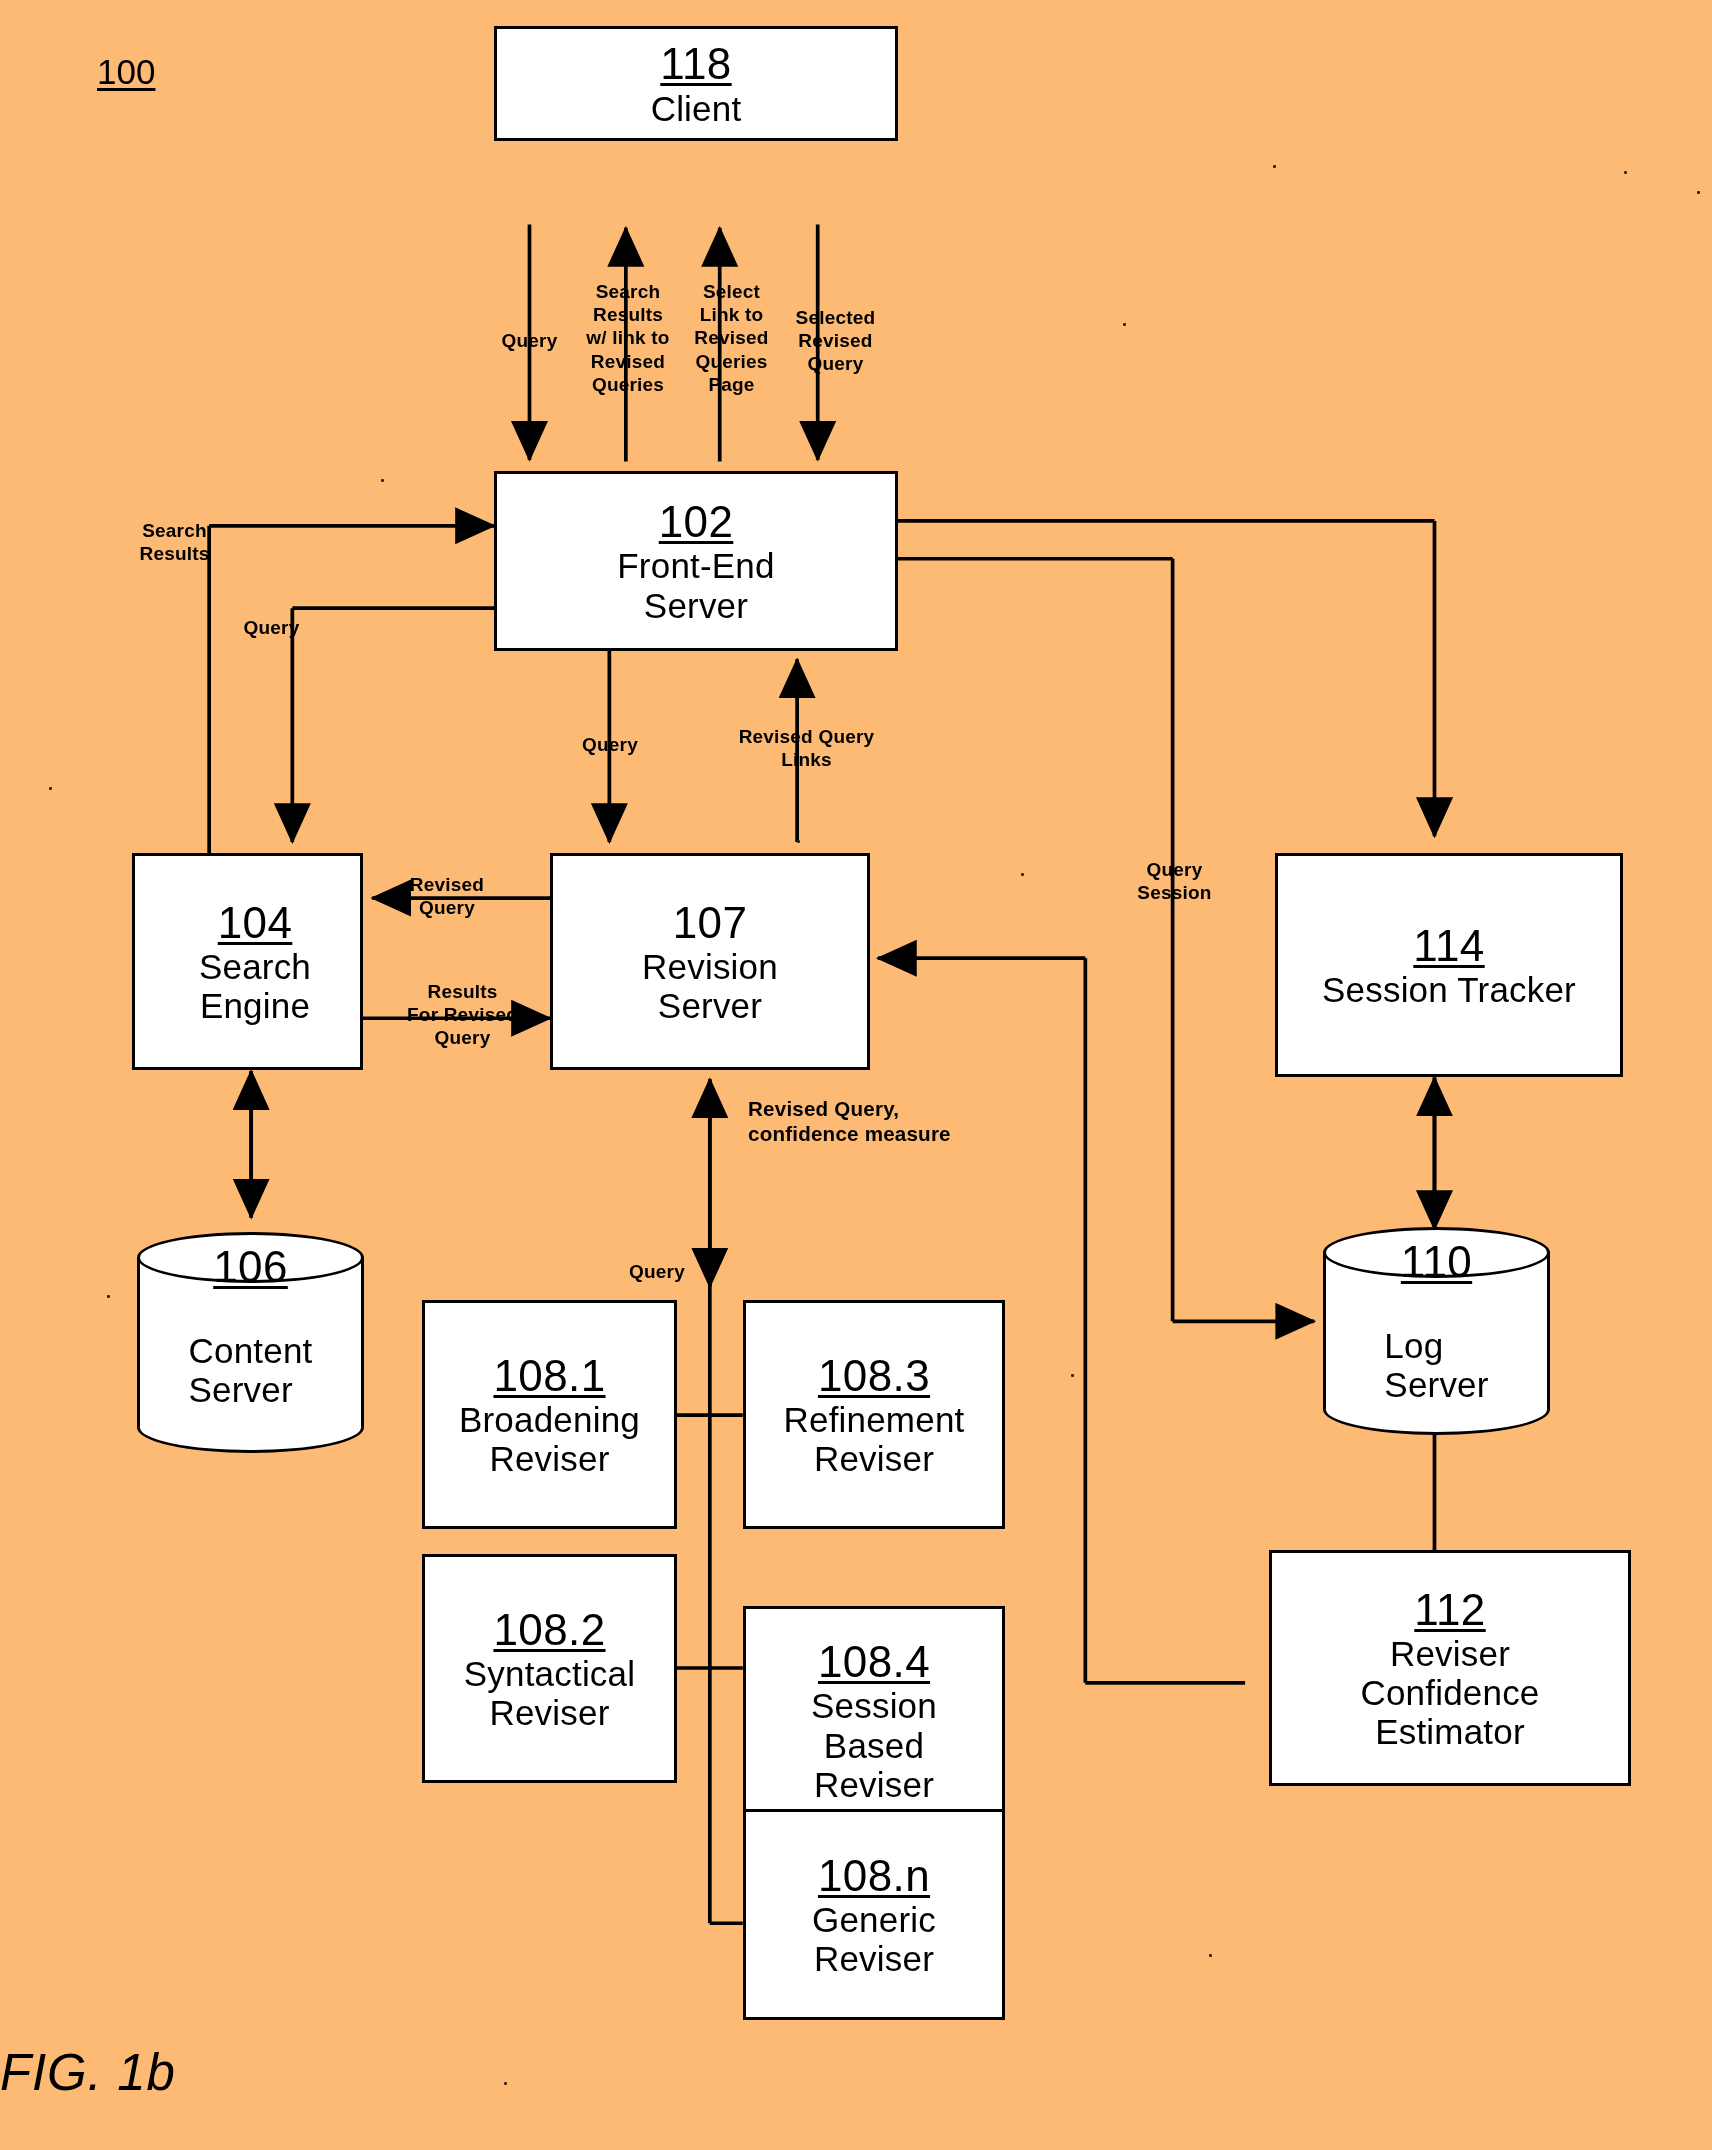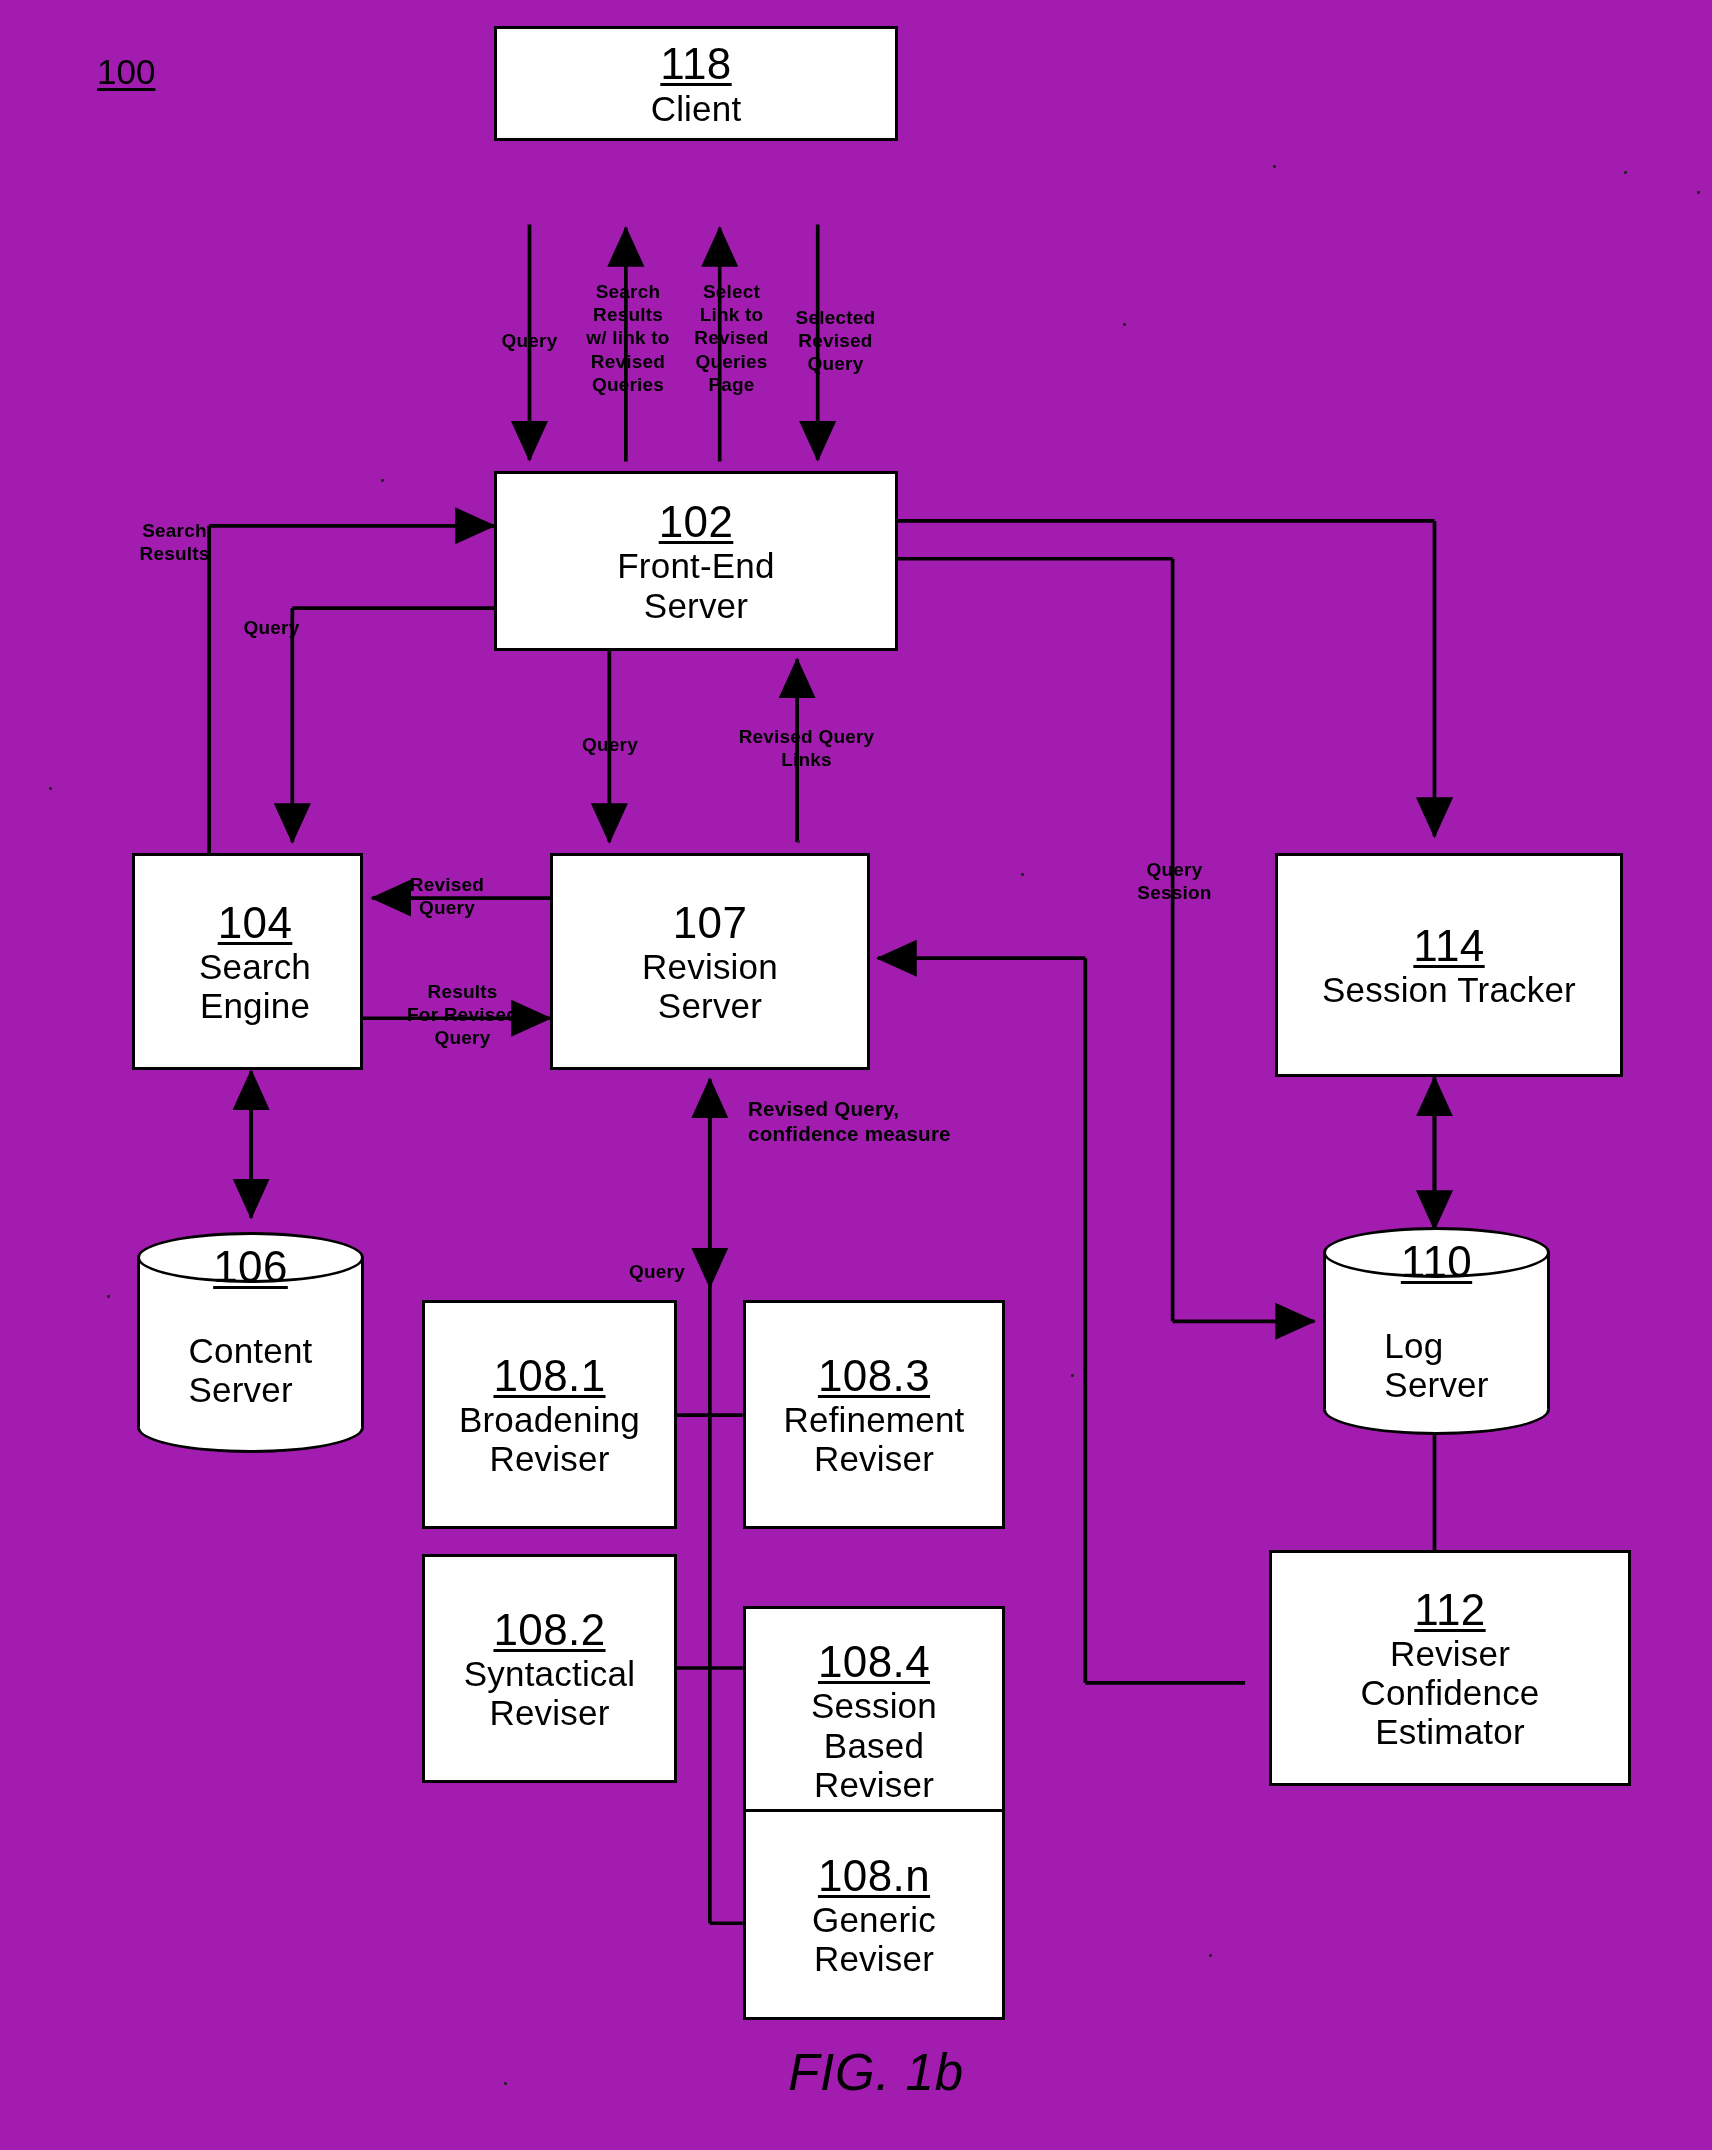--- a/index.html
+++ b/index.html
@@ -4,21 +4,21 @@
 <style>
   html, body {
     margin: 0;
     padding: 0;
     background: #ffffff;
   }
   #page {
     position: relative;
     width: 1712px;
     height: 2151px;
-    background: #a21caf;
+    background: #fdba74;
     font-family: "Liberation Sans", sans-serif;
     color: #000000;
     overflow: hidden;
   }
   
   .box {
     position: absolute;
     border: 3.3px solid #000;
     background: #fff;
     box-sizing: border-box;
@@ -119,26 +119,25 @@
     font-size: 35px;
     text-decoration: underline;
     text-underline-offset: 4.1px;
     text-decoration-thickness: 3.3px;
   }
   #fig-caption {
     position: absolute;
     left: 0;
     right: 0;
     top: 2043px;
-    text-align: center;
+    text-align: left;
     font-size: 51px;
     font-style: italic;
     font-family: "Liberation Sans", sans-serif;
     letter-spacing: 0.8px;
-    padding-left: 40px;
   }
   svg.wires {
     position: absolute;
     left: 0;
     top: 0;
     width: 1712px;
     height: 2151px;
     pointer-events: none;
   }
   .speck {

